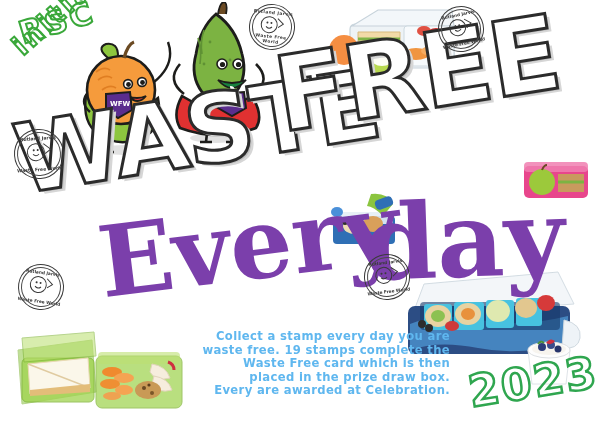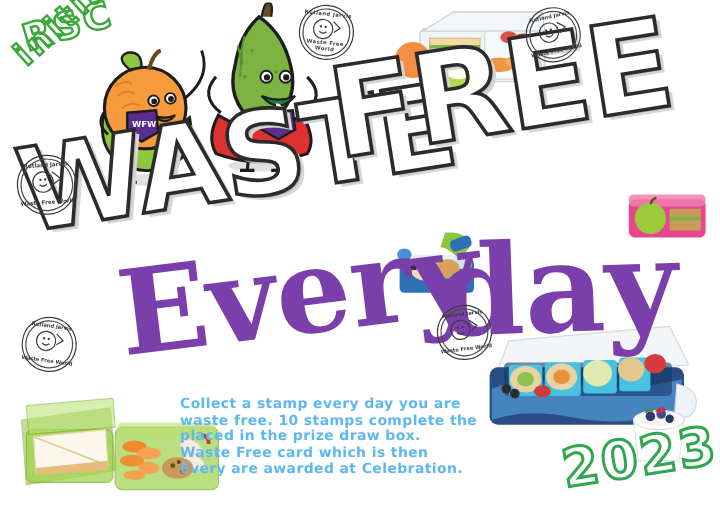--- a/index.html
+++ b/index.html
@@ -31,21 +31,21 @@
     white-space:nowrap;}
   #ed-every{left:0px;top:6px;font-size:98px;transform:rotate(-7deg);transform-origin:left top;}
   #ed-day{left:270px;top:-18px;font-size:104px;transform:rotate(-2deg);transform-origin:left top;}
 
   
   #year-2023{position:absolute;left:468px;top:356px;font-family:"DejaVu Sans",sans-serif;
     font-weight:700;font-size:44px;letter-spacing:2px;color:transparent;
     -webkit-text-stroke:2.5px #2fa64f;transform:rotate(-9deg);white-space:nowrap;}
 
   
-  #body-copy{position:absolute;left:150px;top:330px;width:300px;text-align:left;
+  #body-copy{position:absolute;left:150px;top:330px;width:300px;text-align:right;
     font-family:"DejaVu Sans",sans-serif;font-weight:700;font-size:11.6px;line-height:13.6px;
     color:#5fb7ef;letter-spacing:.35px;}
   #body-copy p{margin:0;}
 
   
   .char{position:absolute;}
   .badge-txt{font-family:"DejaVu Sans",sans-serif;font-weight:700;font-size:7px;fill:#fff;}
 
   
   .stamp{position:absolute;border-radius:50%;border:1.4px solid #3a3a3a;background:transparent;}
@@ -258,23 +258,23 @@
     <div class="ed-word" id="ed-day">day</div>
   </div>
 
   <div id="rsc-initiative">
     <div class="rsc-word" id="rsc-line1">RSC</div>
     <div class="rsc-word" id="rsc-line2">initiative</div>
   </div>
 
   <div id="body-copy">
     <p>Collect a stamp every day you are</p>
-    <p>waste free. 10 stamps complete the</p>
+    <p>waste free. 19 stamps complete the</p>
+    <p>Waste Free card which is then</p>
     <p>placed in the prize draw box.</p>
-    <p>Waste Free card which is then</p>
     <p>Every are awarded at Celebration.</p>
   </div>
 
   <div id="year-2023">2023</div>
 
   <div class="stamp" style="left:249px;top:4px;width:44px;height:44px;transform:rotate(6deg);">
     <div class="ring"></div>
     <div class="s-top" style="top:5px;font-size:4.3px;letter-spacing:.4px;">Rutland Jarvis</div>
     <div class="face">
       <svg width="28" height="22" viewBox="0 0 28 22">

